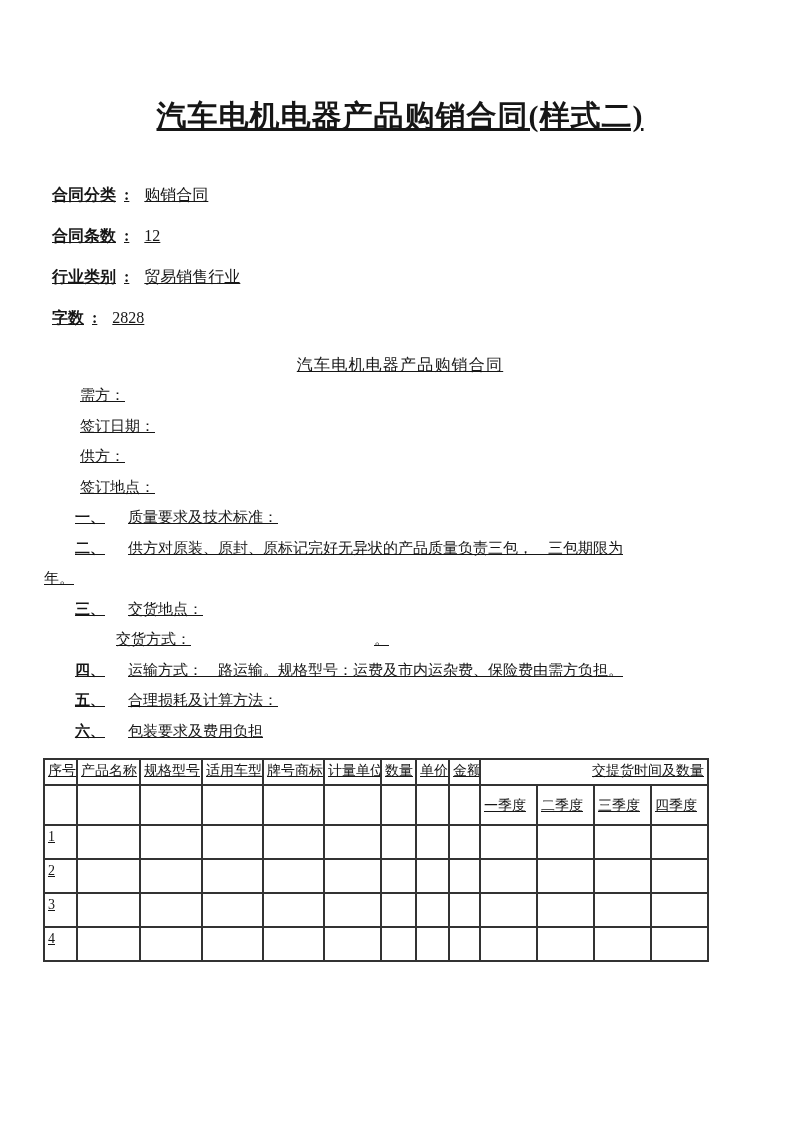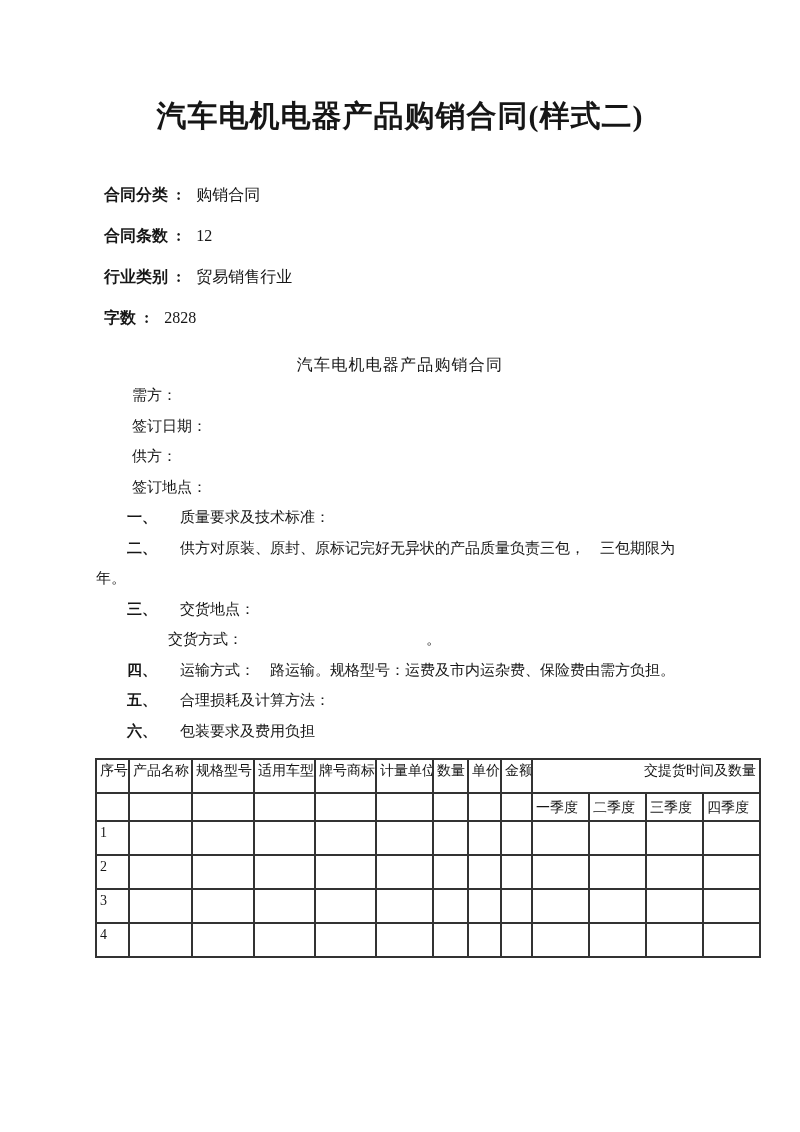--- a/index.html
+++ b/index.html
@@ -1,21 +1,21 @@
 <!DOCTYPE html>
 <html><head>
 <meta charset="utf-8">
 <style>
   html, body { margin:0; padding:0; }
   body {
     width:800px; height:1132px; overflow:hidden;
     background:#ffffff; color:#161616;
     font-family:"Liberation Serif","DejaVu Serif",serif;
   }
-  .page { padding:0 96px; }
+  .page { padding:0 44px;text-decoration:underline; }
 
   .doc-title {
     margin:94px 0 0 0; text-align:center;
     font-size:30px; font-weight:700; line-height:44px; letter-spacing:1px;
     white-space:nowrap;
   }
 
   .meta { margin-top:40px; }
   .meta-line { margin:8px; font-size:16px; line-height:33px; }
   .meta-label { font-weight:700; }
@@ -41,23 +41,23 @@
     border-collapse:collapse; table-layout:fixed;
     width:664px; margin:12px 0 0 -1px;
   }
   table.products td {
     border:2px solid #333333;
     padding:1px 3px 0 3px;
     font-size:14px; line-height:19px;
     vertical-align:top; text-align:left;
     overflow:hidden; white-space:nowrap;
   }
-  tr.hrow1 { height:34px; }
+  tr.hrow1 { height:26px; }
   tr.hrow1 td.group { text-align:right; }
-  tr.hrow2 { height:28px; }
+  tr.hrow2 { height:40px; }
   tr.hrow2 td { vertical-align:middle; }
   tr.brow  { height:34px; }
 </style>
 </head>
 <body>
 
 <div class="page">
 
   <h1 class="doc-title">汽车电机电器产品购销合同(样式二)</h1>
 

